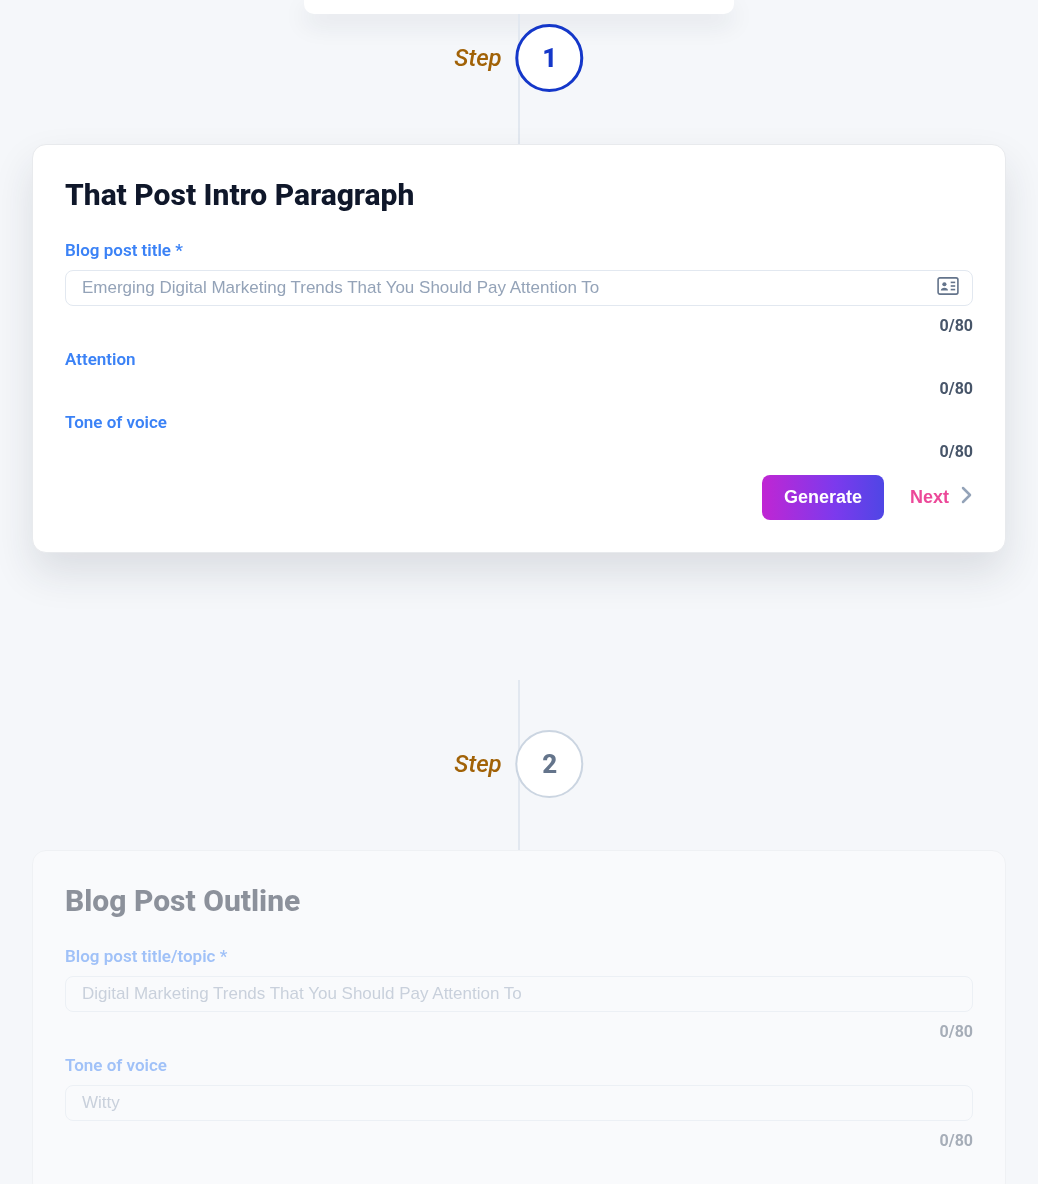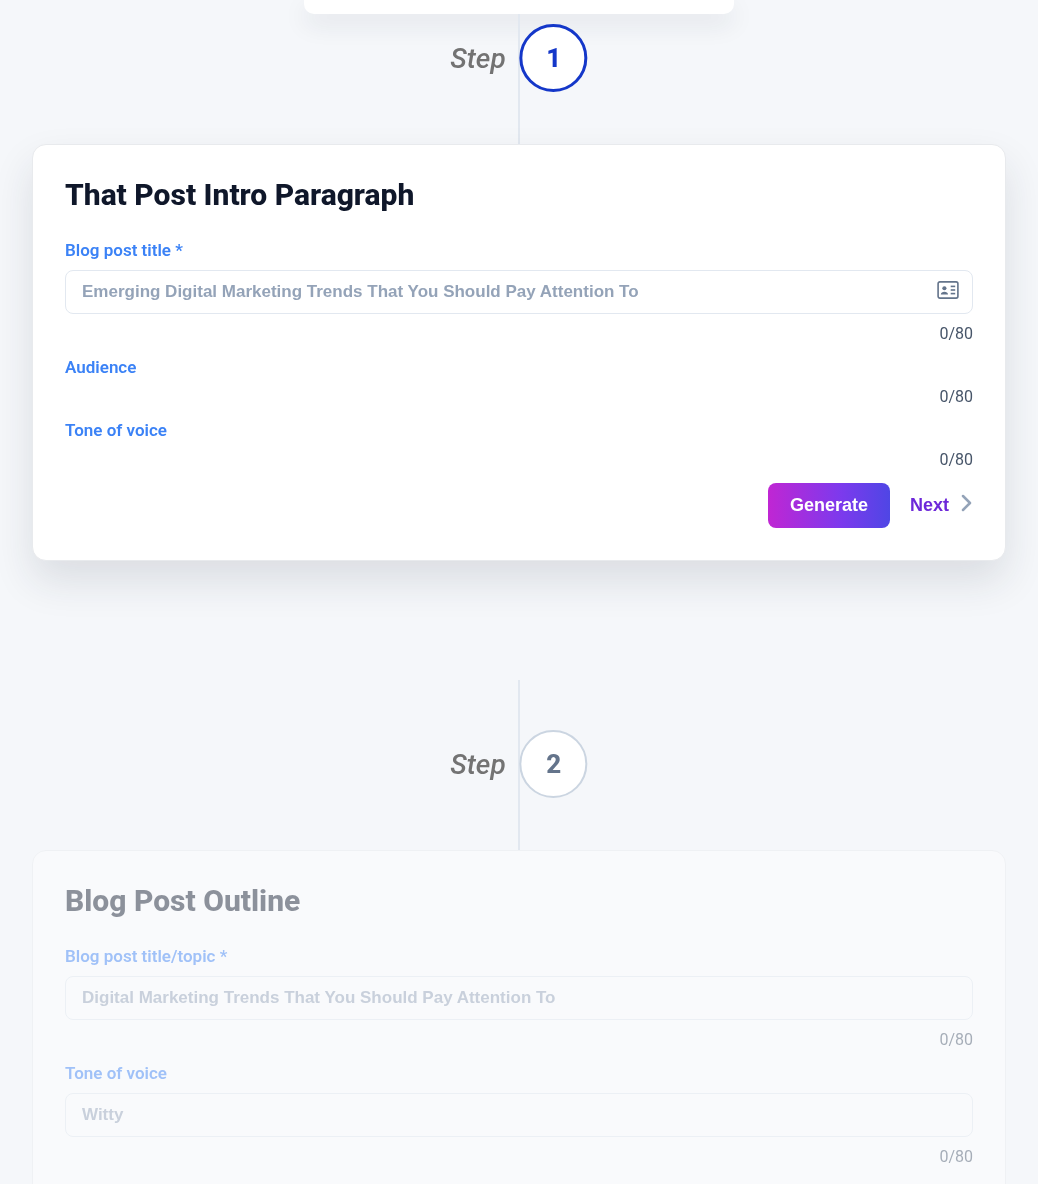--- a/index.html
+++ b/index.html
@@ -36,22 +36,22 @@
     left: 50%;
     transform: translateX(-50%);
     display: flex;
     align-items: center;
     gap: 14px;
   }
   .step-wrap.s1 { top: 24px; }
   .step-wrap.s2 { top: 730px; }
   .step-label {
     font-style: italic;
-    font-size: 28px;
-    color: #737373;
+    font-size: 24px;
+    color: #a16207;
     font-weight: 500;
   }
   .step-circle {
     width: 68px;
     height: 68px;
     border-radius: 50%;
     background: #fff;
     display: flex;
     align-items: center;
     justify-content: center;
@@ -93,67 +93,66 @@
   .field-label {
     font-size: 17px;
     font-weight: 600;
     color: #3b82f6;
     margin-bottom: 10px;
     display: block;
   }
   .input-wrap { position: relative; }
   .text-input {
     width: 100%;
-    height: 44px;
+    height: 36px;
     border: 1px solid #e2e8f0;
     border-radius: 8px;
     padding: 0 16px;
     font-size: 17px;
     color: #0f172a;
     background: #fff;
-    font-weight: bold;
   }
   .text-input::placeholder { color: #94a3b8; }
   .input-badge-icon {
     position: absolute;
     right: 14px;
     top: 50%;
     transform: translateY(-50%);
     color: #64748b;
   }
   .counter {
     text-align: right;
     font-size: 16px;
     color: #475569;
     margin-top: 10px;
     margin-bottom: 14px;
-    font-weight: 400;
+    font-weight: 700;
   }
   .actions-row {
     display: flex;
     justify-content: flex-end;
     align-items: center;
-    gap: 20px;
+    gap: 26px;
     margin-top: 4px;
   }
   .generate-btn {
     border: none;
     border-radius: 8px;
     padding: 12px 22px;
     font-size: 18px;
     font-weight: 700;
     color: #fff;
     background: linear-gradient(90deg, #c026d3 0%, #7c3aed 60%, #4f46e5 100%);
     cursor: pointer;
   }
   .next-btn {
     display: flex;
     align-items: center;
     gap: 12px;
-    color: #6d28d9;
+    color: #ec4899;
     font-size: 18px;
     font-weight: 600;
     background: none;
     border: none;
     cursor: pointer;
   }
   .next-btn svg { stroke: #94a3b8; }
 </style>
 </head>
 <body>
@@ -184,21 +183,21 @@
           <line x1="15" y1="6" x2="20" y2="6"></line>
           <line x1="15" y1="10" x2="20" y2="10"></line>
           <line x1="15" y1="14" x2="20" y2="14"></line>
         </svg>
       </span>
     </div>
     <div class="counter">0/80</div>
   </div>
 
   <div class="form-group">
-    <label class="field-label">Audience</label>
+    <label class="field-label">Attention</label>
     <div class="counter">0/80</div>
   </div>
 
   <div class="form-group">
     <label class="field-label">Tone of voice</label>
     <div class="counter">0/80</div>
   </div>
 
   <div class="actions-row">
     <button class="generate-btn">Generate</button>

